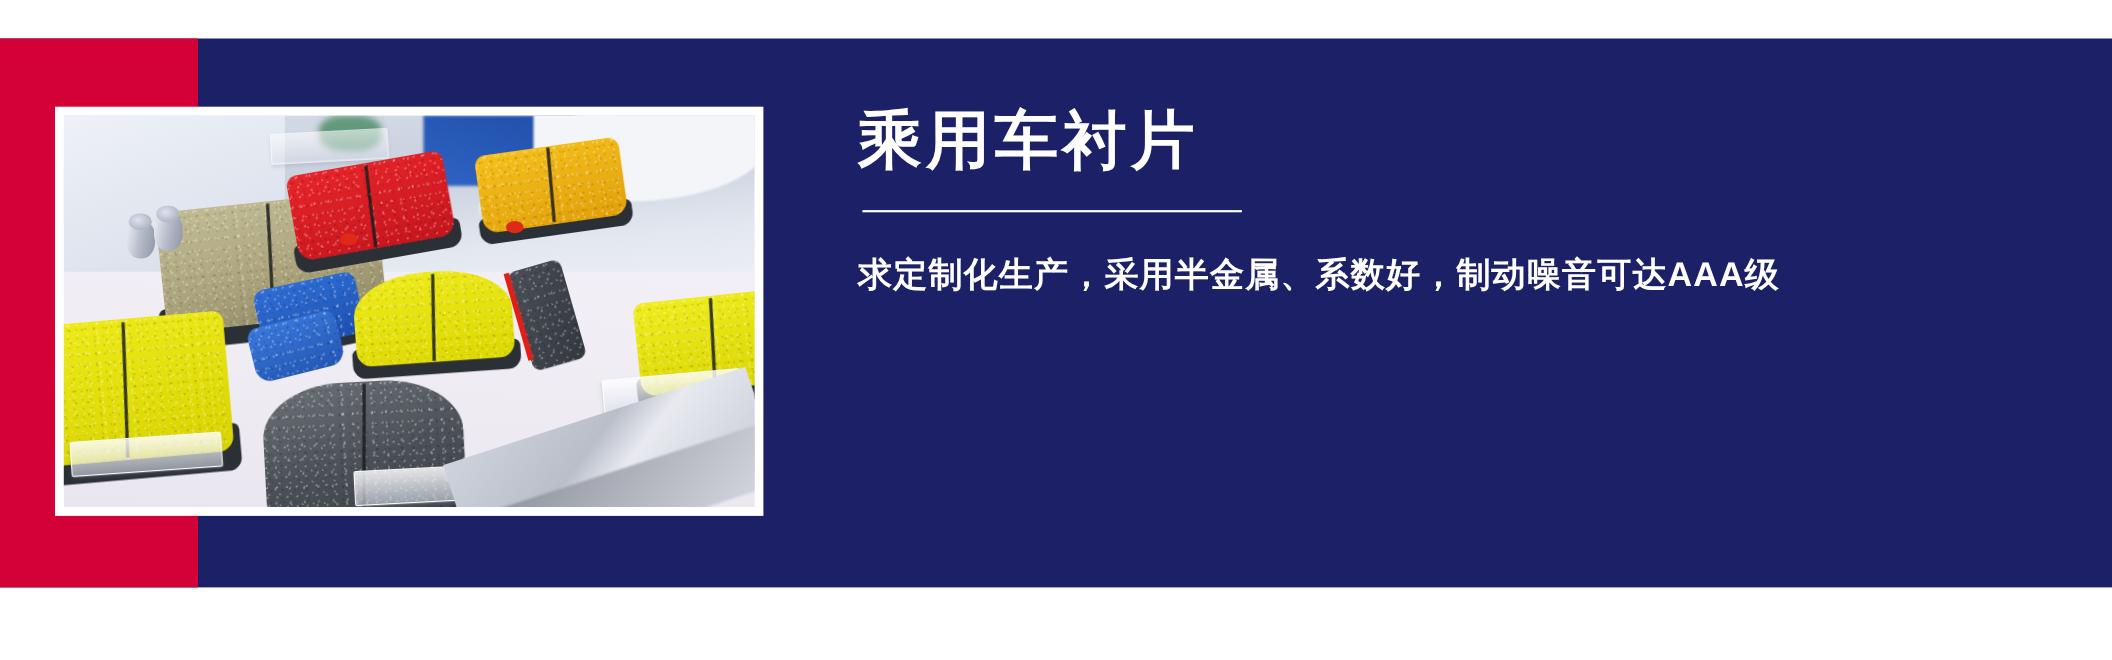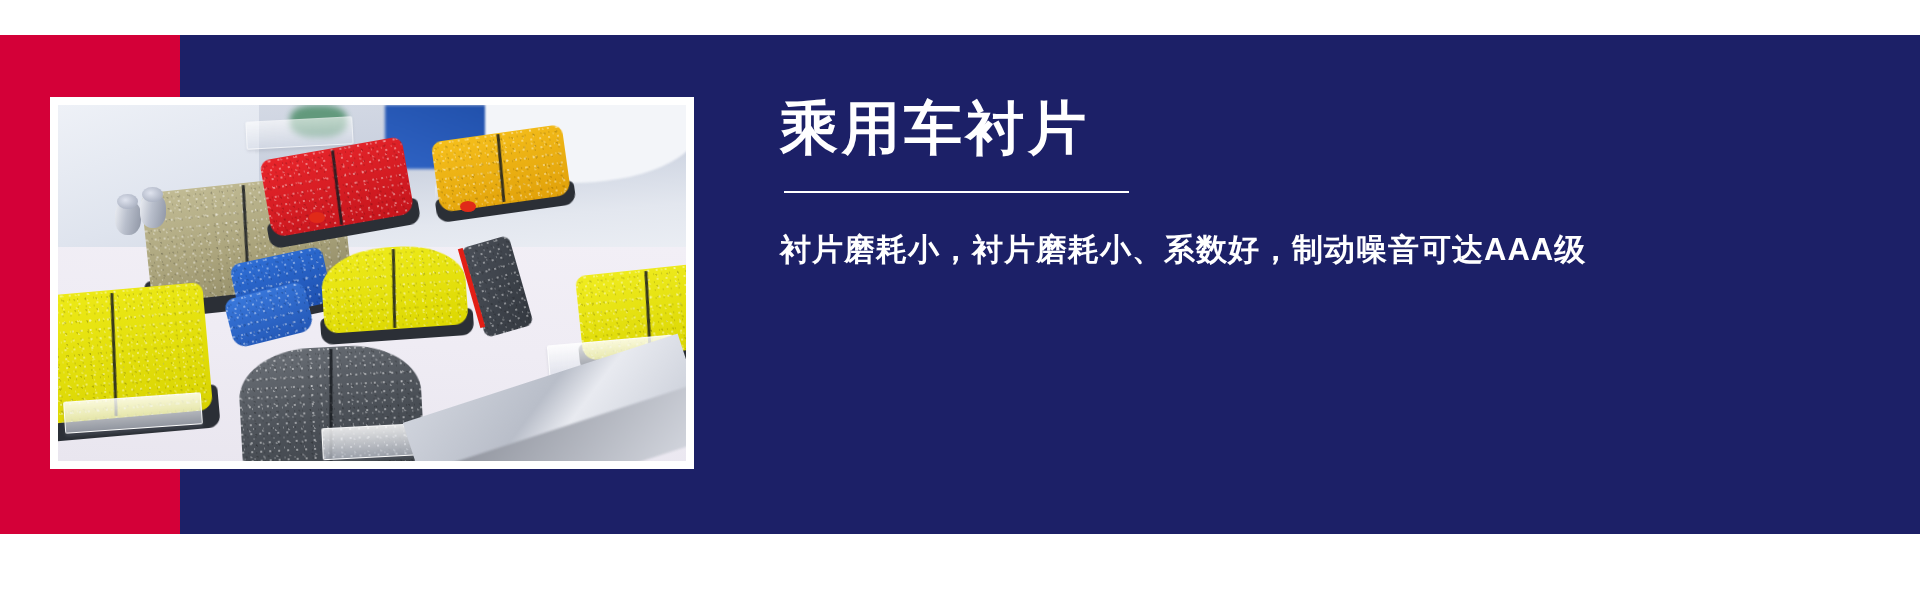--- a/index.html
+++ b/index.html
@@ -276,17 +276,17 @@
 
       <div class="ph-table-edge"></div>
       <div class="ph-table-edge2"></div>
     </div>
   </div>
 
   <div class="content">
     <div class="title">乘用车衬片</div>
     <div class="divider"></div>
     <div class="desc">
-      <span class="desc-line">衬片磨耗小，衬片磨耗小、系数好，制动噪音可达AAA级</span>
+      <span class="desc-line">求定制化生产，采用半金属、系数好，制动噪音可达AAA级</span>
     </div>
   </div>
 
 </div>
 
 </body></html>

